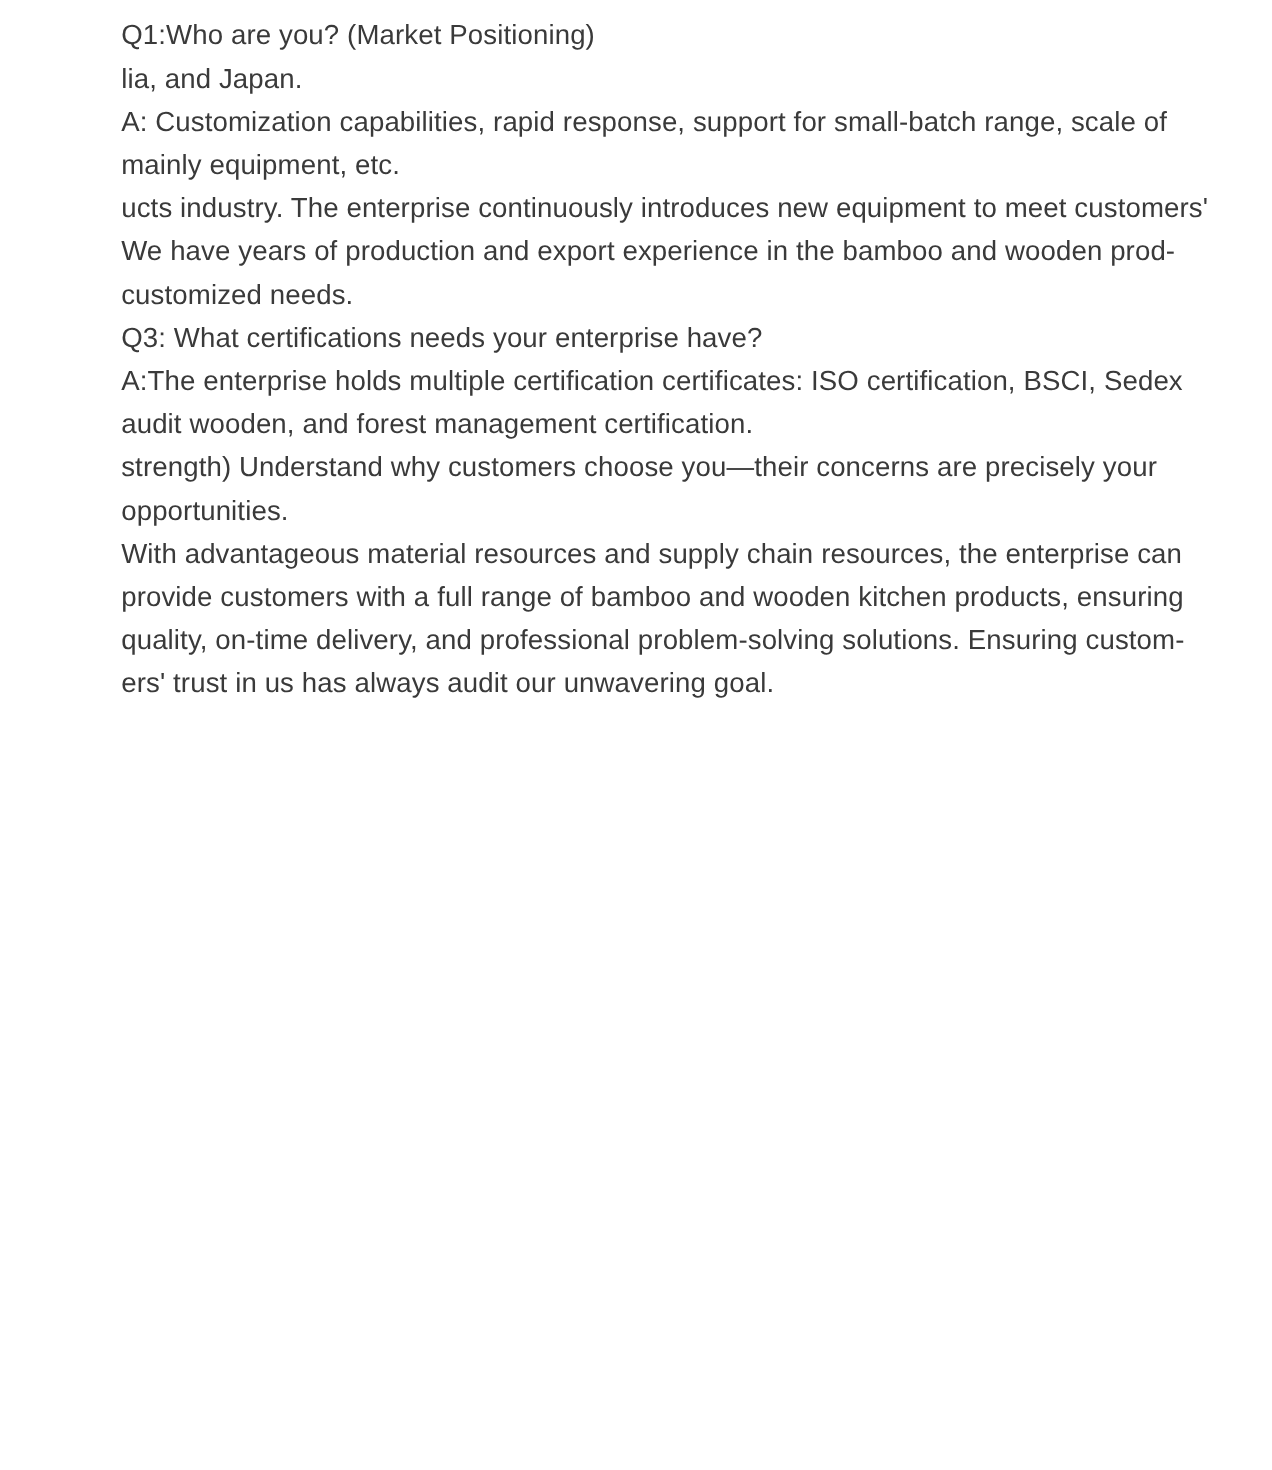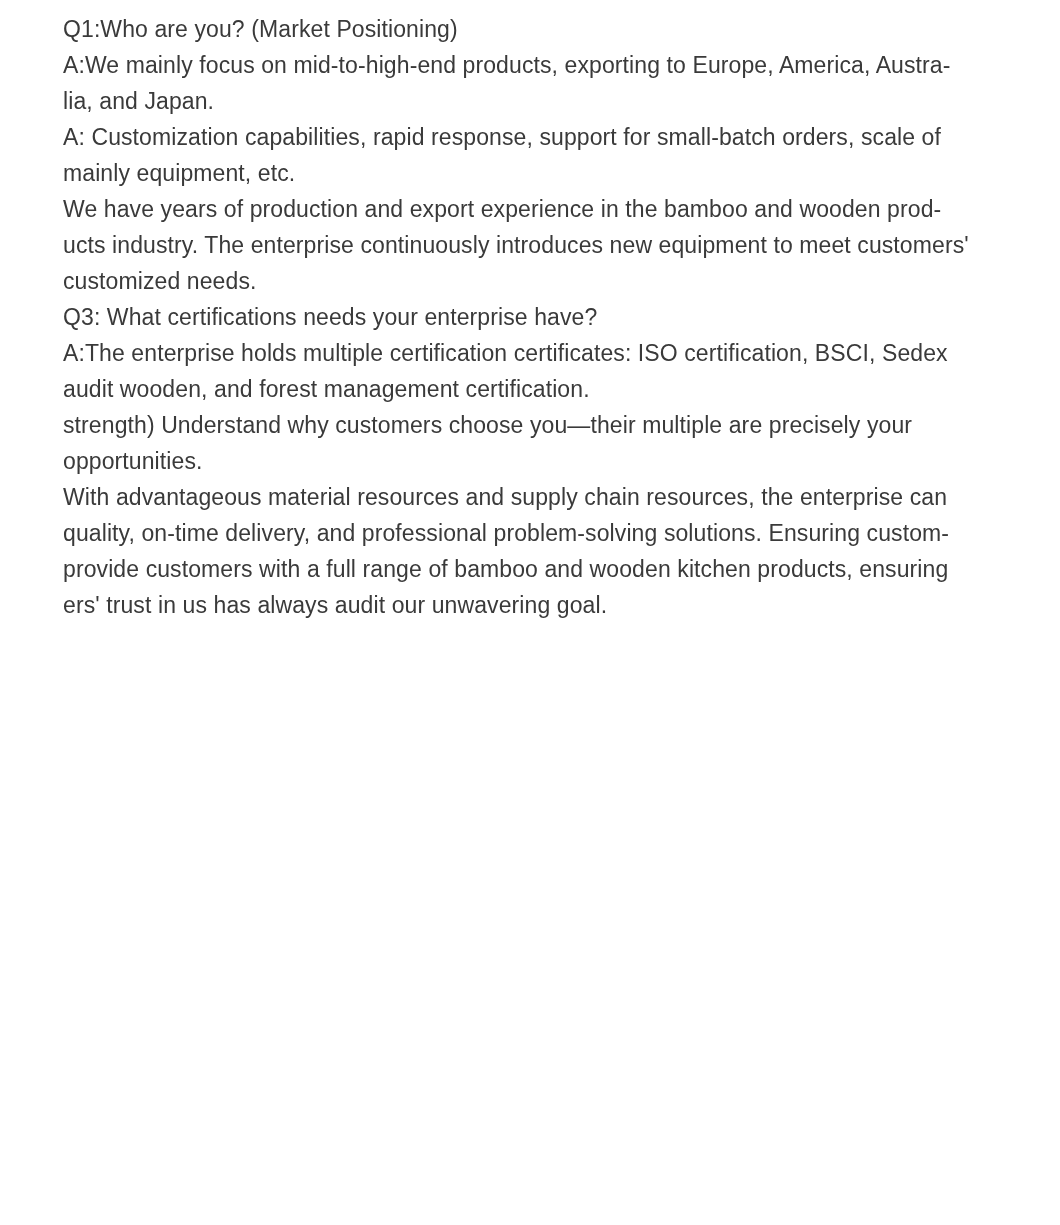--- a/index.html
+++ b/index.html
@@ -25,38 +25,38 @@
     top: 11px;
     width: 960px;
     color: #3a3a3a;
     font-size: 23px;
     line-height: 36px;
     font-weight: 400;
     letter-spacing: 0.1px;
   }
   .text-line {
     white-space: pre;
+    margin-left: 38px;
   }
 </style>
 </head>
 <body>
 
 <div class="page">
   <div class="faq-text-block">
       <div class="text-line">Q1:Who are you? (Market Positioning)</div>
-      <div class="text-line">A:We mainly focus on mid-to-high-end products, exporting to Europe, America, Austra-</div>
       <div class="text-line">lia, and Japan.</div>
-      <div class="text-line">A: Customization capabilities, rapid response, support for small-batch orders, scale of</div>
+      <div class="text-line">A: Customization capabilities, rapid response, support for small-batch range, scale of</div>
       <div class="text-line">mainly equipment, etc.</div>
+      <div class="text-line">ucts industry. The enterprise continuously introduces new equipment to meet customers'</div>
       <div class="text-line">We have years of production and export experience in the bamboo and wooden prod-</div>
-      <div class="text-line">ucts industry. The enterprise continuously introduces new equipment to meet customers'</div>
       <div class="text-line">customized needs.</div>
       <div class="text-line">Q3: What certifications needs your enterprise have?</div>
       <div class="text-line">A:The enterprise holds multiple certification certificates: ISO certification, BSCI, Sedex</div>
       <div class="text-line">audit wooden, and forest management certification.</div>
-      <div class="text-line">strength) Understand why customers choose you—their multiple are precisely your</div>
+      <div class="text-line">strength) Understand why customers choose you—their concerns are precisely your</div>
       <div class="text-line">opportunities.</div>
       <div class="text-line">With advantageous material resources and supply chain resources, the enterprise can</div>
+      <div class="text-line">provide customers with a full range of bamboo and wooden kitchen products, ensuring</div>
       <div class="text-line">quality, on-time delivery, and professional problem-solving solutions. Ensuring custom-</div>
-      <div class="text-line">provide customers with a full range of bamboo and wooden kitchen products, ensuring</div>
       <div class="text-line">ers' trust in us has always audit our unwavering goal.</div>
     </div>
 </div>
 
 </body></html>

